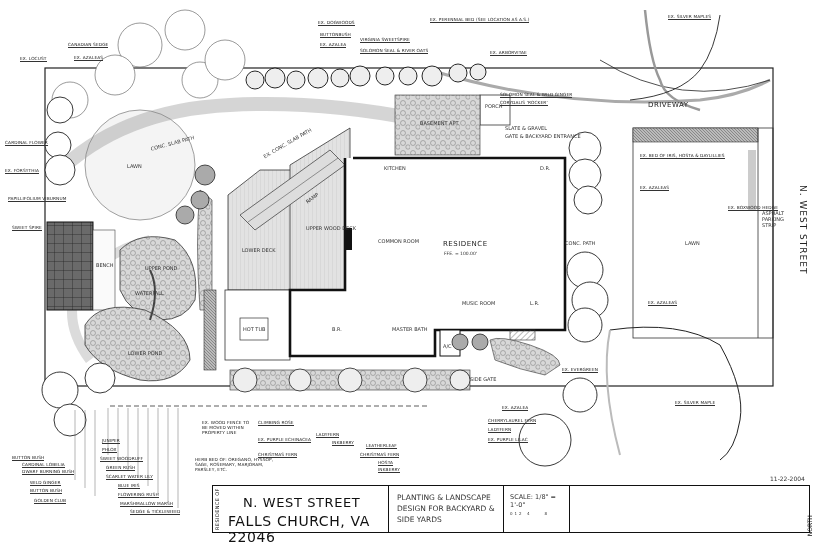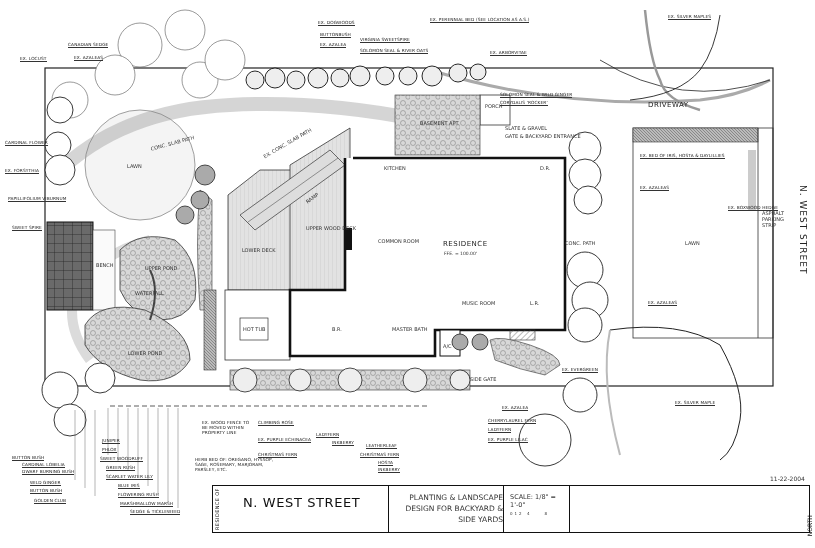--- a/index.html
+++ b/index.html
@@ -10,21 +10,21 @@
   .room{position:absolute;font-size:5px;color:#333;text-transform:uppercase;}
   .res{position:absolute;font-size:7px;letter-spacing:0.5px;color:#222;}
   .street{position:absolute;font-size:9px;letter-spacing:1px;color:#222;transform:rotate(90deg);transform-origin:left top;white-space:nowrap;}
   .tb{position:absolute;left:212px;top:485px;width:598px;height:48px;border:1.4px solid #111;box-sizing:border-box;display:flex;background:#fff;}
   .tb .cell{border-right:1.2px solid #111;box-sizing:border-box;position:relative;}
   .tb .cell:last-child{border-right:none;}
   .addr{width:176px;}
   .addr .vert{position:absolute;left:1px;top:44px;transform:rotate(-90deg);transform-origin:left top;font-size:5px;letter-spacing:0.4px;white-space:nowrap;}
   .addr .l1{position:absolute;left:30px;top:9px;font-size:13px;letter-spacing:0.6px;}
   .addr .l2{position:absolute;left:15px;top:27px;font-size:14px;letter-spacing:0.6px;}
-  .proj{width:115px;padding:6px 0 0 8px;font-size:7.5px;line-height:11px;color:#333;text-transform:uppercase;text-align:right;}
+  .proj{width:115px;padding:6px 0 0 8px;font-size:7.5px;line-height:11px;color:#333;text-transform:uppercase;}
   .des{width:126px;padding:6px 0 0 8px;font-size:7.5px;line-height:11px;color:#333;text-transform:uppercase;}
   .scl{width:66px;padding:7px 0 0 6px;font-size:6.5px;color:#333;}
   .nth{flex:1;}
   .nth .word{position:absolute;right:3px;top:8px;transform:rotate(-90deg) translate(-100%,0);transform-origin:right top;font-size:6px;}
   .date{position:absolute;left:770px;top:475px;font-size:6px;color:#333;}
 </style>
 </head>
 <body>
 
 <svg class="plan" viewBox="0 0 815 548" xmlns="http://www.w3.org/2000/svg">
@@ -261,20 +261,21 @@
 <div class="lbl u" style="left:378px;top:467px;">INKBERRY</div>
 <div class="lbl u" style="left:366px;top:443px;">LEATHERLEAF</div>
 <div class="lbl" style="left:202px;top:420px;width:50px;white-space:normal;">EX. WOOD FENCE TO BE MOVED WITHIN PROPERTY LINE</div>
 <div class="lbl" style="left:195px;top:457px;width:80px;white-space:normal;">HERB BED OF: OREGANO, HYSSOP, SAGE, ROSEMARY, MARJORAM, PARSLEY, ETC.</div>
 
 <div class="date">11-22-2004</div>
 <div class="tb">
   <div class="cell addr">
     <div class="vert">RESIDENCE OF</div>
     <div class="l1">N. WEST STREET</div>
+    <div class="l2">FALLS CHURCH, VA 22046</div>
   </div>
   <div class="cell proj">
     <div>PLANTING &amp; LANDSCAPE</div>
     <div>DESIGN FOR BACKYARD &amp;</div>
     <div>SIDE YARDS</div>
   </div>
   <div class="cell scl">
     <div>SCALE: 1/8" = 1'-0"</div>
     <div style="font-size:4px;margin-top:2px;letter-spacing:2px;">
       <span>0</span><span>1</span><span>2</span> <span>4</span>&nbsp;&nbsp;&nbsp;&nbsp;<span>8</span>

